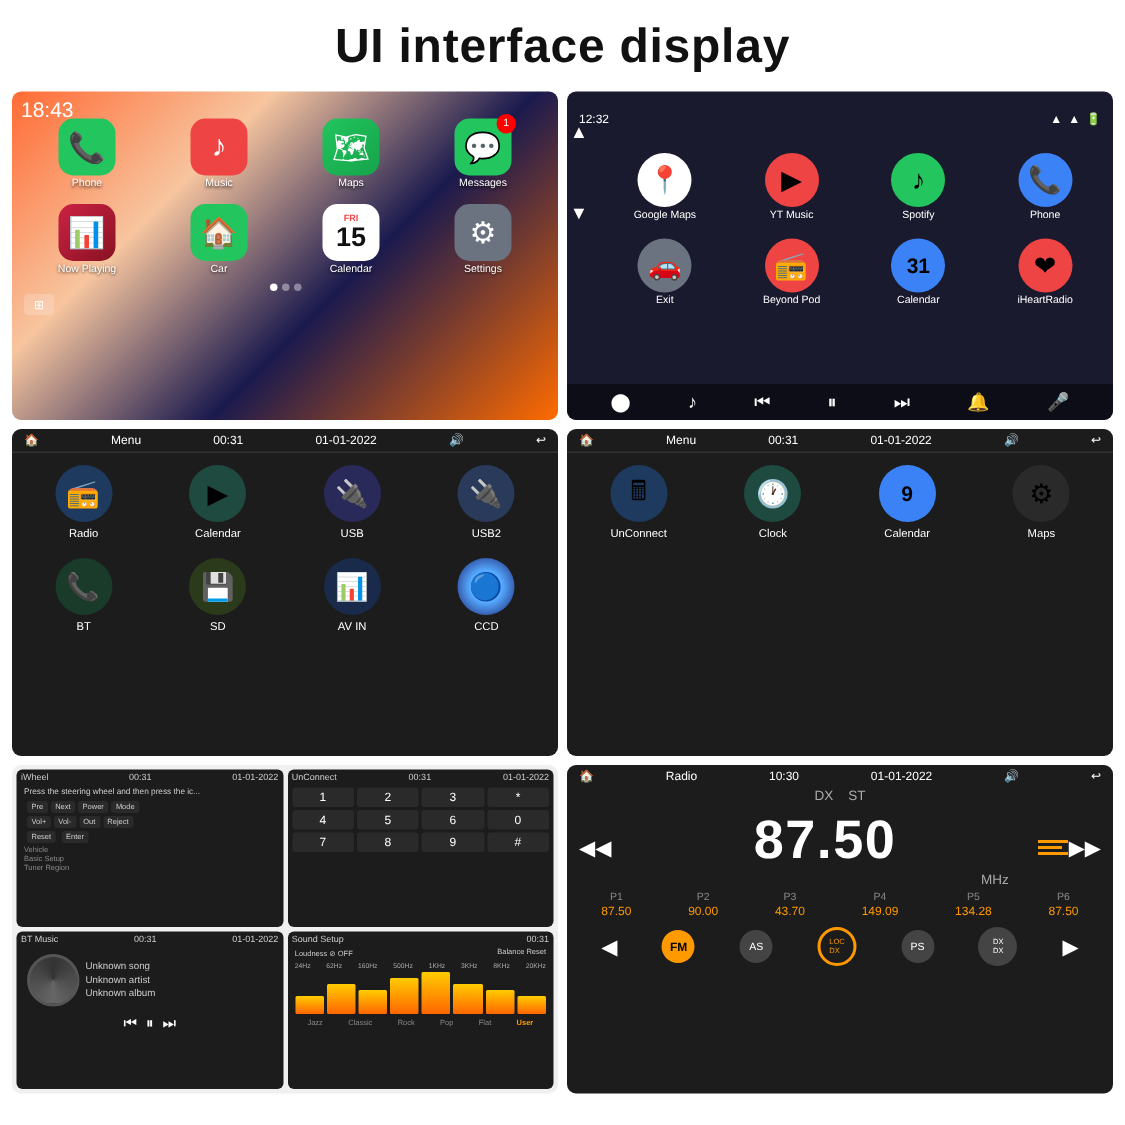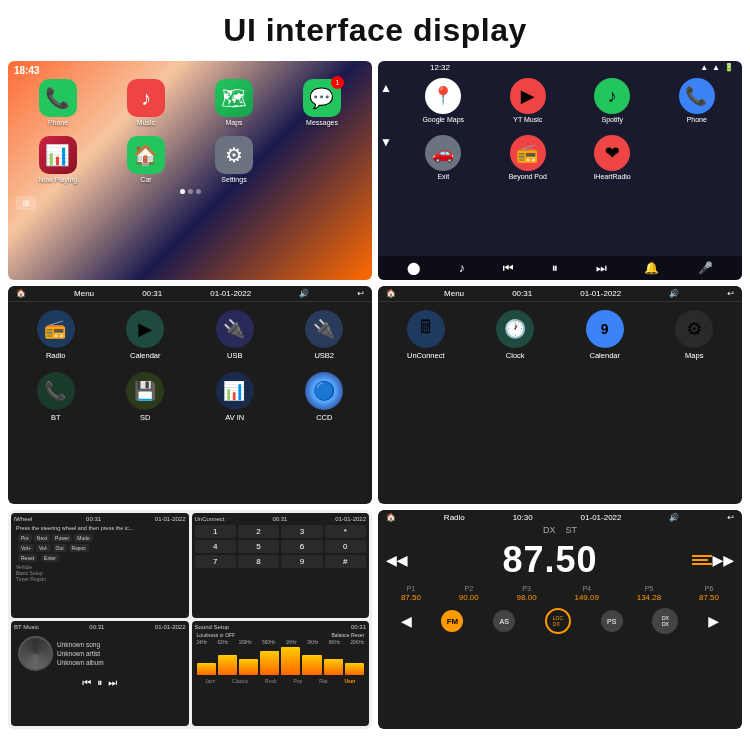--- a/index.html
+++ b/index.html
@@ -41,22 +41,22 @@
     .panel-carplay {
       background: linear-gradient(135deg, #ff6b35 0%, #f7c59f 30%, #1a1a4e 60%, #ff6b00 100%);
       position: relative;
     }
 
     .carplay-status {
       position: absolute;
       top: 4px;
       left: 6px;
       color: white;
-      font-size: 10px;
-      font-weight: bold;
+      font-size: 14px;
+      font-weight: normal;
     }
 
     .carplay-apps {
       display: grid;
       grid-template-columns: repeat(4, 1fr);
       gap: 4px;
       padding: 18px 8px 4px 8px;
     }
 
     .app-icon {
@@ -102,24 +102,23 @@
 
     
     .panel-android {
       background: #1a1a2e;
     }
 
     .android-header {
       display: flex;
       justify-content: space-between;
       align-items: center;
-      padding: 2px 8px;
+      padding: 14px 8px;
       color: white;
       font-size: 8px;
-      margin-left: 44px;
     }
 
     .android-apps {
       display: grid;
       grid-template-columns: repeat(4, 1fr);
       gap: 6px;
       padding: 4px 6px;
     }
 
     .android-app {
@@ -538,20 +537,27 @@
       <div class="app-icon">
         <div class="app-icon-img" style="background:linear-gradient(135deg,#cc2244,#881122);">📊</div>
         <span class="app-label">Now Playing</span>
       </div>
 
       <div class="app-icon">
         <div class="app-icon-img ios-car">🏠</div>
         <span class="app-label">Car</span>
       </div>
 
+      <div class="app-icon">
+        <div class="app-icon-img" style="background:white;color:#ef4444;font-size:10px;font-weight:bold;flex-direction:column;line-height:1;">
+          <span style="font-size:6px;color:#ef4444;font-weight:bold;">FRI</span>
+          <span style="font-size:18px;color:#111;font-weight:900;">15</span>
+        </div>
+        <span class="app-label">Calendar</span>
+      </div>
 
       <div class="app-icon">
         <div class="app-icon-img ios-settings">⚙</div>
         <span class="app-label">Settings</span>
       </div>
     </div>
     <div class="carplay-dots">
       <div class="dot active"></div>
       <div class="dot"></div>
       <div class="dot"></div>
@@ -597,20 +603,24 @@
       </div>
     </div>
     <div class="android-apps android-apps-section" style="margin-top:4px;">
       <div class="android-app">
         <div class="android-icon" style="background:#6b7280;">🚗</div>
         <span class="android-label">Exit</span>
       </div>
       <div class="android-app">
         <div class="android-icon" style="background:#ef4444;">📻</div>
         <span class="android-label">Beyond Pod</span>
+      </div>
+      <div class="android-app">
+        <div class="android-icon" style="background:#3b82f6;font-size:14px;font-weight:bold;">31</div>
+        <span class="android-label">Calendar</span>
       </div>
       <div class="android-app">
         <div class="android-icon" style="background:#ef4444;">❤</div>
         <span class="android-label">iHeartRadio</span>
       </div>
     </div>
     <div class="android-bottom">
       <span class="android-bottom-icon">⬤</span>
       <span class="android-bottom-icon">♪</span>
       <span class="android-bottom-icon">⏮</span>
@@ -825,20 +835,21 @@
       <span>↩</span>
     </div>
     <div class="dx-st">
       <span>DX</span>
       <span>ST</span>
     </div>
     <div class="radio-controls">
       <span class="arrow-btn">◀◀</span>
       <div style="text-align:center;flex:1;">
         <div class="radio-freq">87.50</div>
+        <div style="color:#aaa;font-size:9px;position:relative;text-align:right;margin-right:20px;">MHz</div>
       </div>
       <div style="display:flex;align-items:center;justify-content:center;">
         <div style="display:flex;flex-direction:column;gap:2px;">
           <div style="width:20px;height:2px;background:#ff9900;"></div>
           <div style="width:16px;height:2px;background:#ff9900;"></div>
           <div style="width:20px;height:2px;background:#ff9900;"></div>
         </div>
       </div>
       <span class="arrow-btn">▶▶</span>
     </div>
@@ -847,21 +858,21 @@
       <div class="radio-preset">
         <span class="preset-label">P1</span>
         <span class="preset-freq">87.50</span>
       </div>
       <div class="radio-preset">
         <span class="preset-label">P2</span>
         <span class="preset-freq">90.00</span>
       </div>
       <div class="radio-preset">
         <span class="preset-label">P3</span>
-        <span class="preset-freq">98.00</span>
+        <span class="preset-freq">43.70</span>
       </div>
       <div class="radio-preset">
         <span class="preset-label">P4</span>
         <span class="preset-freq">149.09</span>
       </div>
       <div class="radio-preset">
         <span class="preset-label">P5</span>
         <span class="preset-freq">134.28</span>
       </div>
       <div class="radio-preset">

